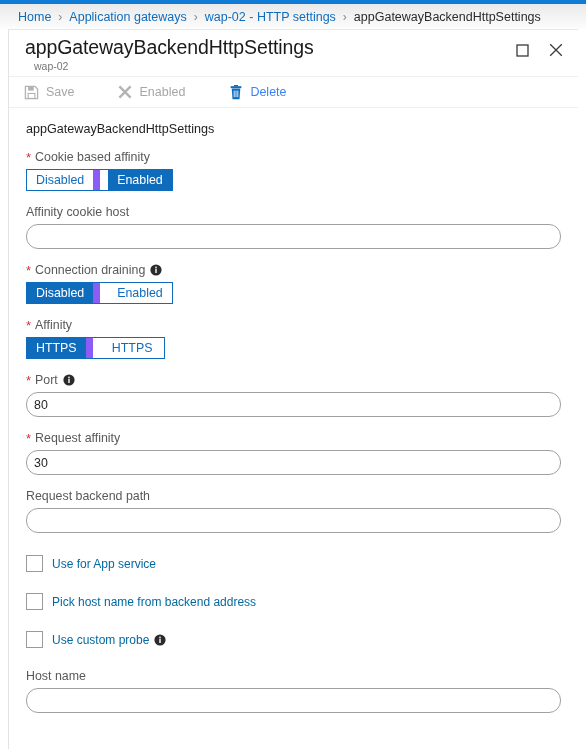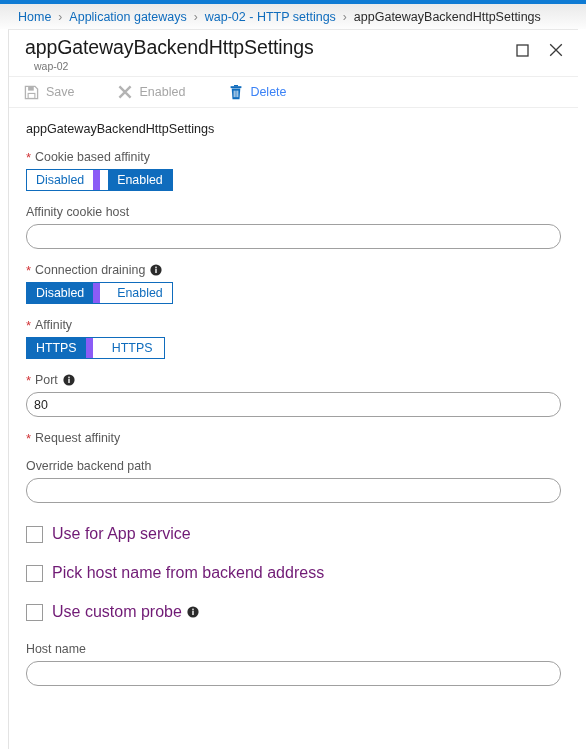--- a/index.html
+++ b/index.html
@@ -186,22 +186,22 @@
   }
   .chk-box {
     width: 17px; height: 17px;
     border: 1px solid #9a9a9a;
     background: #ffffff;
     margin-right: 9px;
     flex: 0 0 auto;
     position: relative;
   }
   .chk-label {
-    font-size: 16px;
-    color: #701a75;
+    font-size: 12px;
+    color: #0369a1;
     display: flex; align-items: center;
   }
   .sp-8 { height: 8px; }
 </style>
 </head>
 <body>
 
 <div id="app">
 
   <div class="top-accent"></div>
@@ -331,24 +331,25 @@
           </span>
         </div>
         <input class="txt" type="text" value="80" style="">
       </div>
 
       <div class="field">
         <div class="label">
           <span class="req">*</span>
           <span>Request affinity</span>
         </div>
-      </div>
-
-      <div class="field">
-        <div class="label">Override backend path</div>
+        <input class="txt" type="text" value="30" style="">
+      </div>
+
+      <div class="field">
+        <div class="label">Request backend path</div>
         <input class="txt" type="text" value="" style="">
       </div>
 
       <div class="sp-8"></div>
 
       <div class="chk-row">
         <span class="chk-box"></span>
         <span class="chk-label">Use for App service</span>
       </div>
 

